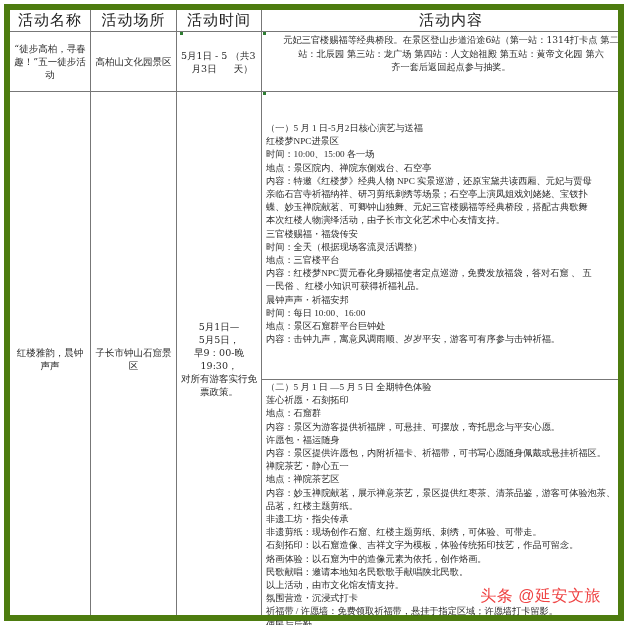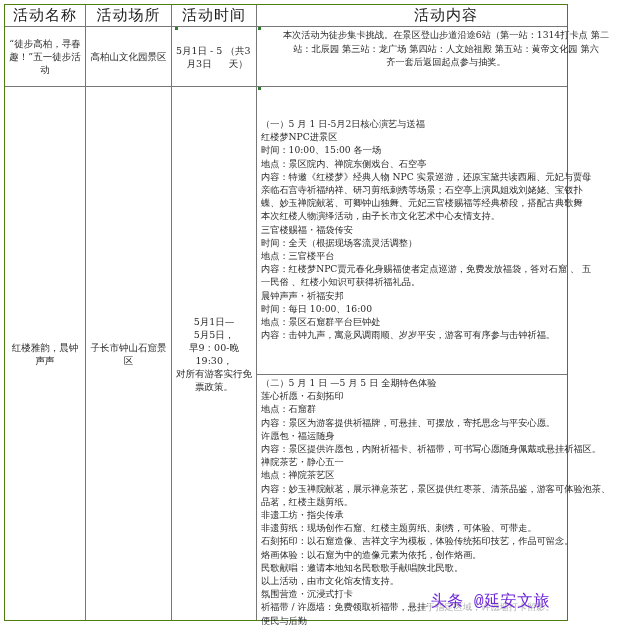--- a/index.html
+++ b/index.html
@@ -12,23 +12,23 @@
       height: 625px;
       position: relative;
       overflow: hidden;
       font-family: "DejaVu Serif", "Liberation Serif", serif;
       color: #2a2a2a;
     }
     .tbl {
       position: absolute;
       left: 4px;
       top: 4px;
-      width: 564px;
+      width: 620px;
       height: 617px;
-      border: 1px solid #4d7c0f;
+      border: 6px solid #4d7c0f;
       box-sizing: border-box;
     }
     .vline {
       position: absolute;
       top: 0;
       bottom: 0;
       width: 1px;
       background: #777;
     }
     .hline {
@@ -64,34 +64,35 @@
       box-sizing: border-box;
       font-size: 9.2px;
       line-height: 13.2px;
       text-align: left;
       padding: 0 4px 0 4px;
     }
     .content .line {
       display: block;
       white-space: nowrap;
       overflow: hidden;
+      font-family: Liberation Serif, serif;
     }
     .row1content {
       font-size: 9.2px;
       line-height: 13.5px;
       text-align: center;
       padding: 1px 4px;
     }
     .watermark {
       position: absolute;
       right: 14px;
       bottom: 8px;
-      font-family: Liberation Mono, monospace;
+      font-family: Liberation Sans, sans-serif;
       font-size: 16px;
-      color: #6d28d9;
+      color: #ef4444;
       background: rgba(255,255,255,0.6);
       padding: 0 3px;
       letter-spacing: 0.5px;
     }
     .tick {
       position: absolute;
       width: 3px;
       height: 3px;
       background: #2e7d32;
     }
@@ -122,21 +123,21 @@
     <span>“徒步高柏，寻春趣！”五一徒步活动</span>
   </div>
   <div class="cell small" style="left:81px;top:22px;width:85px;height:59px">
     <span>高柏山文化园景区</span>
   </div>
   <div class="cell small" style="left:167px;top:22px;width:84px;height:59px;flex-direction:row">
     <span>5月1日 - 5月3日</span>
     <span>（共3天）</span>
   </div>
   <div class="cell row1content" style="left:252px;top:22px;width:378px;height:59px;flex-direction:column;justify-content:flex-start">
-    <span>本次活动为徒步集卡挑战。在景区登山步道沿途6站（第一站：1314打卡点 第二</span>
+    <span>元妃三官楼赐福等经典桥段。在景区登山步道沿途6站（第一站：1314打卡点 第二</span>
     <span>站：北辰园 第三站：龙广场 第四站：人文始祖殿 第五站：黄帝文化园 第六</span>
     <span>齐一套后返回起点参与抽奖。</span>
   </div>
 
   <div class="cell small" style="left:0;top:82px;width:80px;height:533px">
     <span>红楼雅韵，晨钟声声</span>
   </div>
   <div class="cell small" style="left:81px;top:82px;width:85px;height:533px">
     <span>子长市钟山石窟景区</span>
   </div>

